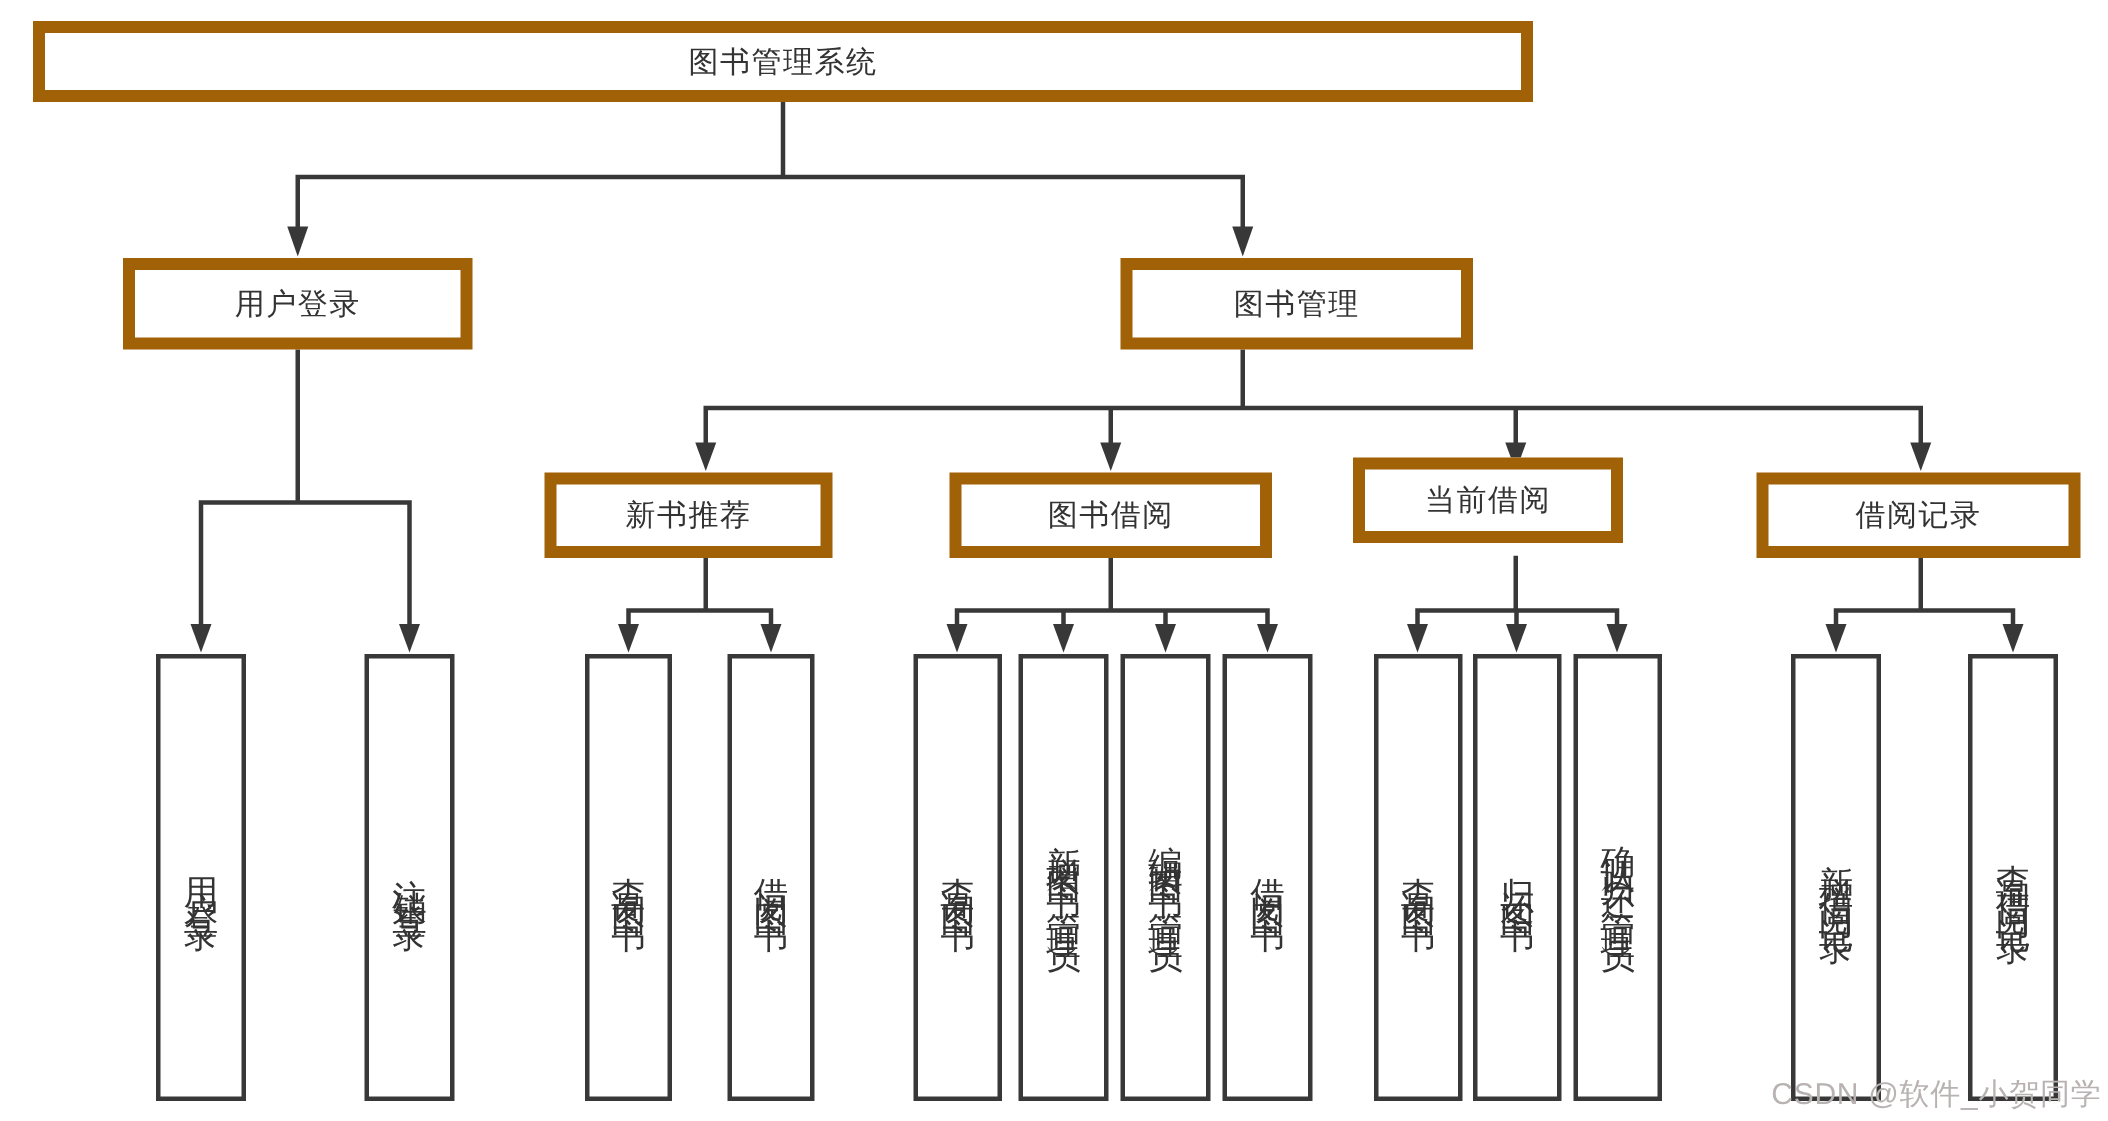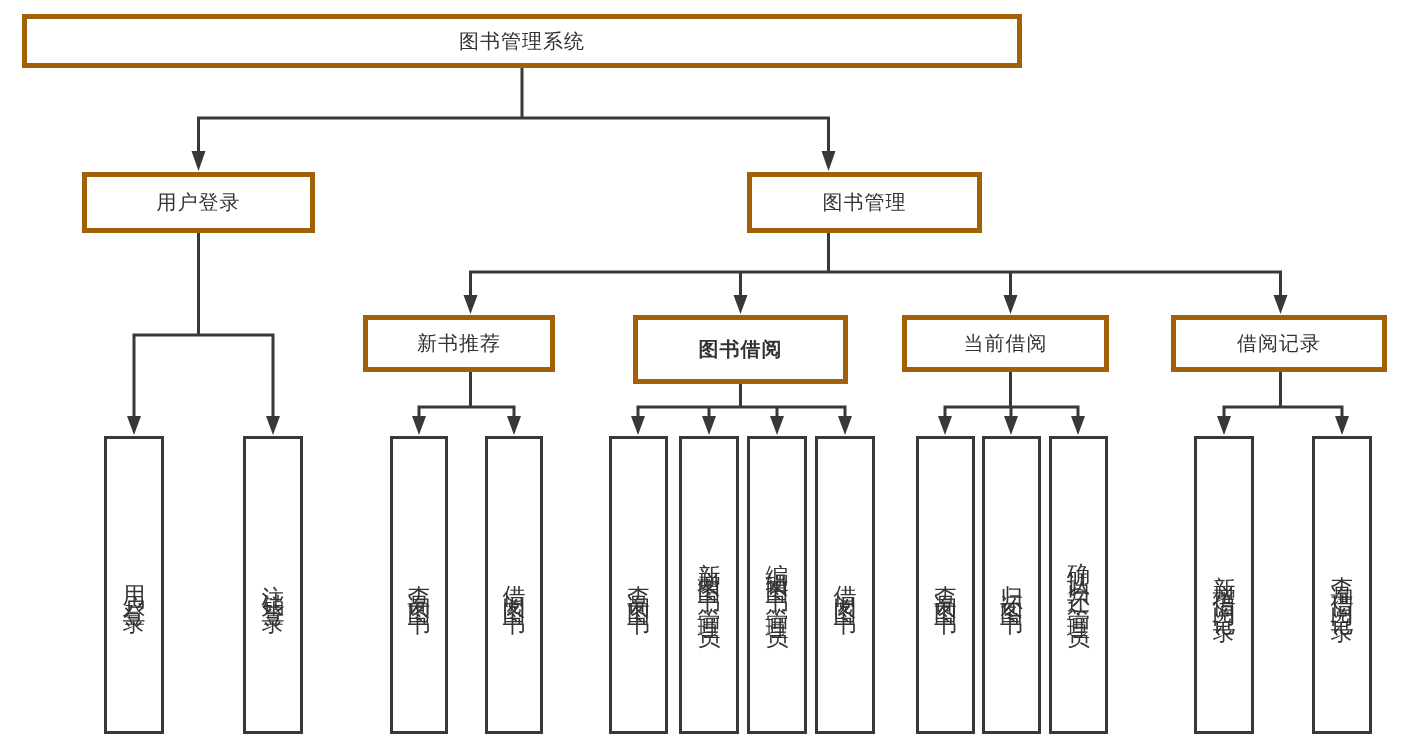--- a/index.html
+++ b/index.html
@@ -10,21 +10,21 @@
     background:#ffffff;
     font-family:"Liberation Sans","DejaVu Sans",sans-serif;
     overflow:hidden;
   }
   #connectors {
     position:absolute; left:0; top:0; z-index:1;
   }
   .hbox {
     position:absolute;
     box-sizing:border-box;
-    border:5px solid #a16207;
+    border:8px solid #a16207;
     background:#ffffff;
     display:flex; align-items:center; justify-content:center;
     color:#333333;
     font-size:20px;
     letter-spacing:1px;
     z-index:2;
   }
   .vbox {
     position:absolute;
     box-sizing:border-box;
@@ -94,36 +94,37 @@
       <polygon points="1335,416 1349,416 1342,435"></polygon>
     </g>
   </svg>
 
   <div class="hbox" style="left:22px; top:14px; width:1000px; height:54px;">图书管理系统</div>
 
   <div class="hbox" style="left:82px; top:172px; width:233px; height:61px;">用户登录</div>
   <div class="hbox" style="left:711px; top:172px; width:235px; height:61px;margin-left:36px;">图书管理</div>
 
   <div class="hbox" style="left:363px; top:315px; width:192px; height:57px;">新书推荐</div>
-  <div class="hbox" style="left:633px; top:315px; width:215px; height:69px;font-weight:bold;">图书借阅</div>
-  <div class="hbox" style="left:902px; top:315px; width:207px; height:57px;">当前借阅</div>
+  <div class="hbox" style="left:633px; top:315px; width:215px; height:57px;">图书借阅</div>
+  <div class="hbox" style="left:902px; top:305px; width:180px; height:57px;">当前借阅</div>
   <div class="hbox" style="left:1171px; top:315px; width:216px; height:57px;">借阅记录</div>
 
   <div class="vbox" style="left:104px; top:436px; width:60px; height:298px;">用户登录</div>
   <div class="vbox" style="left:243px; top:436px; width:60px; height:298px;">注销登录</div>
 
   <div class="vbox" style="left:390px; top:436px; width:58px; height:298px;">查询图书</div>
   <div class="vbox" style="left:485px; top:436px; width:58px; height:298px;">借阅图书</div>
 
   <div class="vbox" style="left:609px; top:436px; width:59px; height:298px;">查询图书</div>
   <div class="vbox" style="left:679px; top:436px; width:60px; height:298px;">新增图书（管理员）</div>
   <div class="vbox" style="left:747px; top:436px; width:60px; height:298px;">编辑图书（管理员）</div>
   <div class="vbox" style="left:815px; top:436px; width:60px; height:298px;">借阅图书</div>
 
   <div class="vbox" style="left:916px; top:436px; width:59px; height:298px;">查询图书</div>
   <div class="vbox" style="left:982px; top:436px; width:59px; height:298px;">归还图书</div>
   <div class="vbox" style="left:1049px; top:436px; width:59px; height:298px;">确认归还（管理员）</div>
 
   <div class="vbox" style="left:1194px; top:436px; width:60px; height:298px;">新增借阅记录</div>
   <div class="vbox" style="left:1312px; top:436px; width:60px; height:298px;">查询借阅记录</div>
 
+  <div class="watermark">CSDN @软件_小贺同学</div>
 
 </div>
 
 </body></html>

